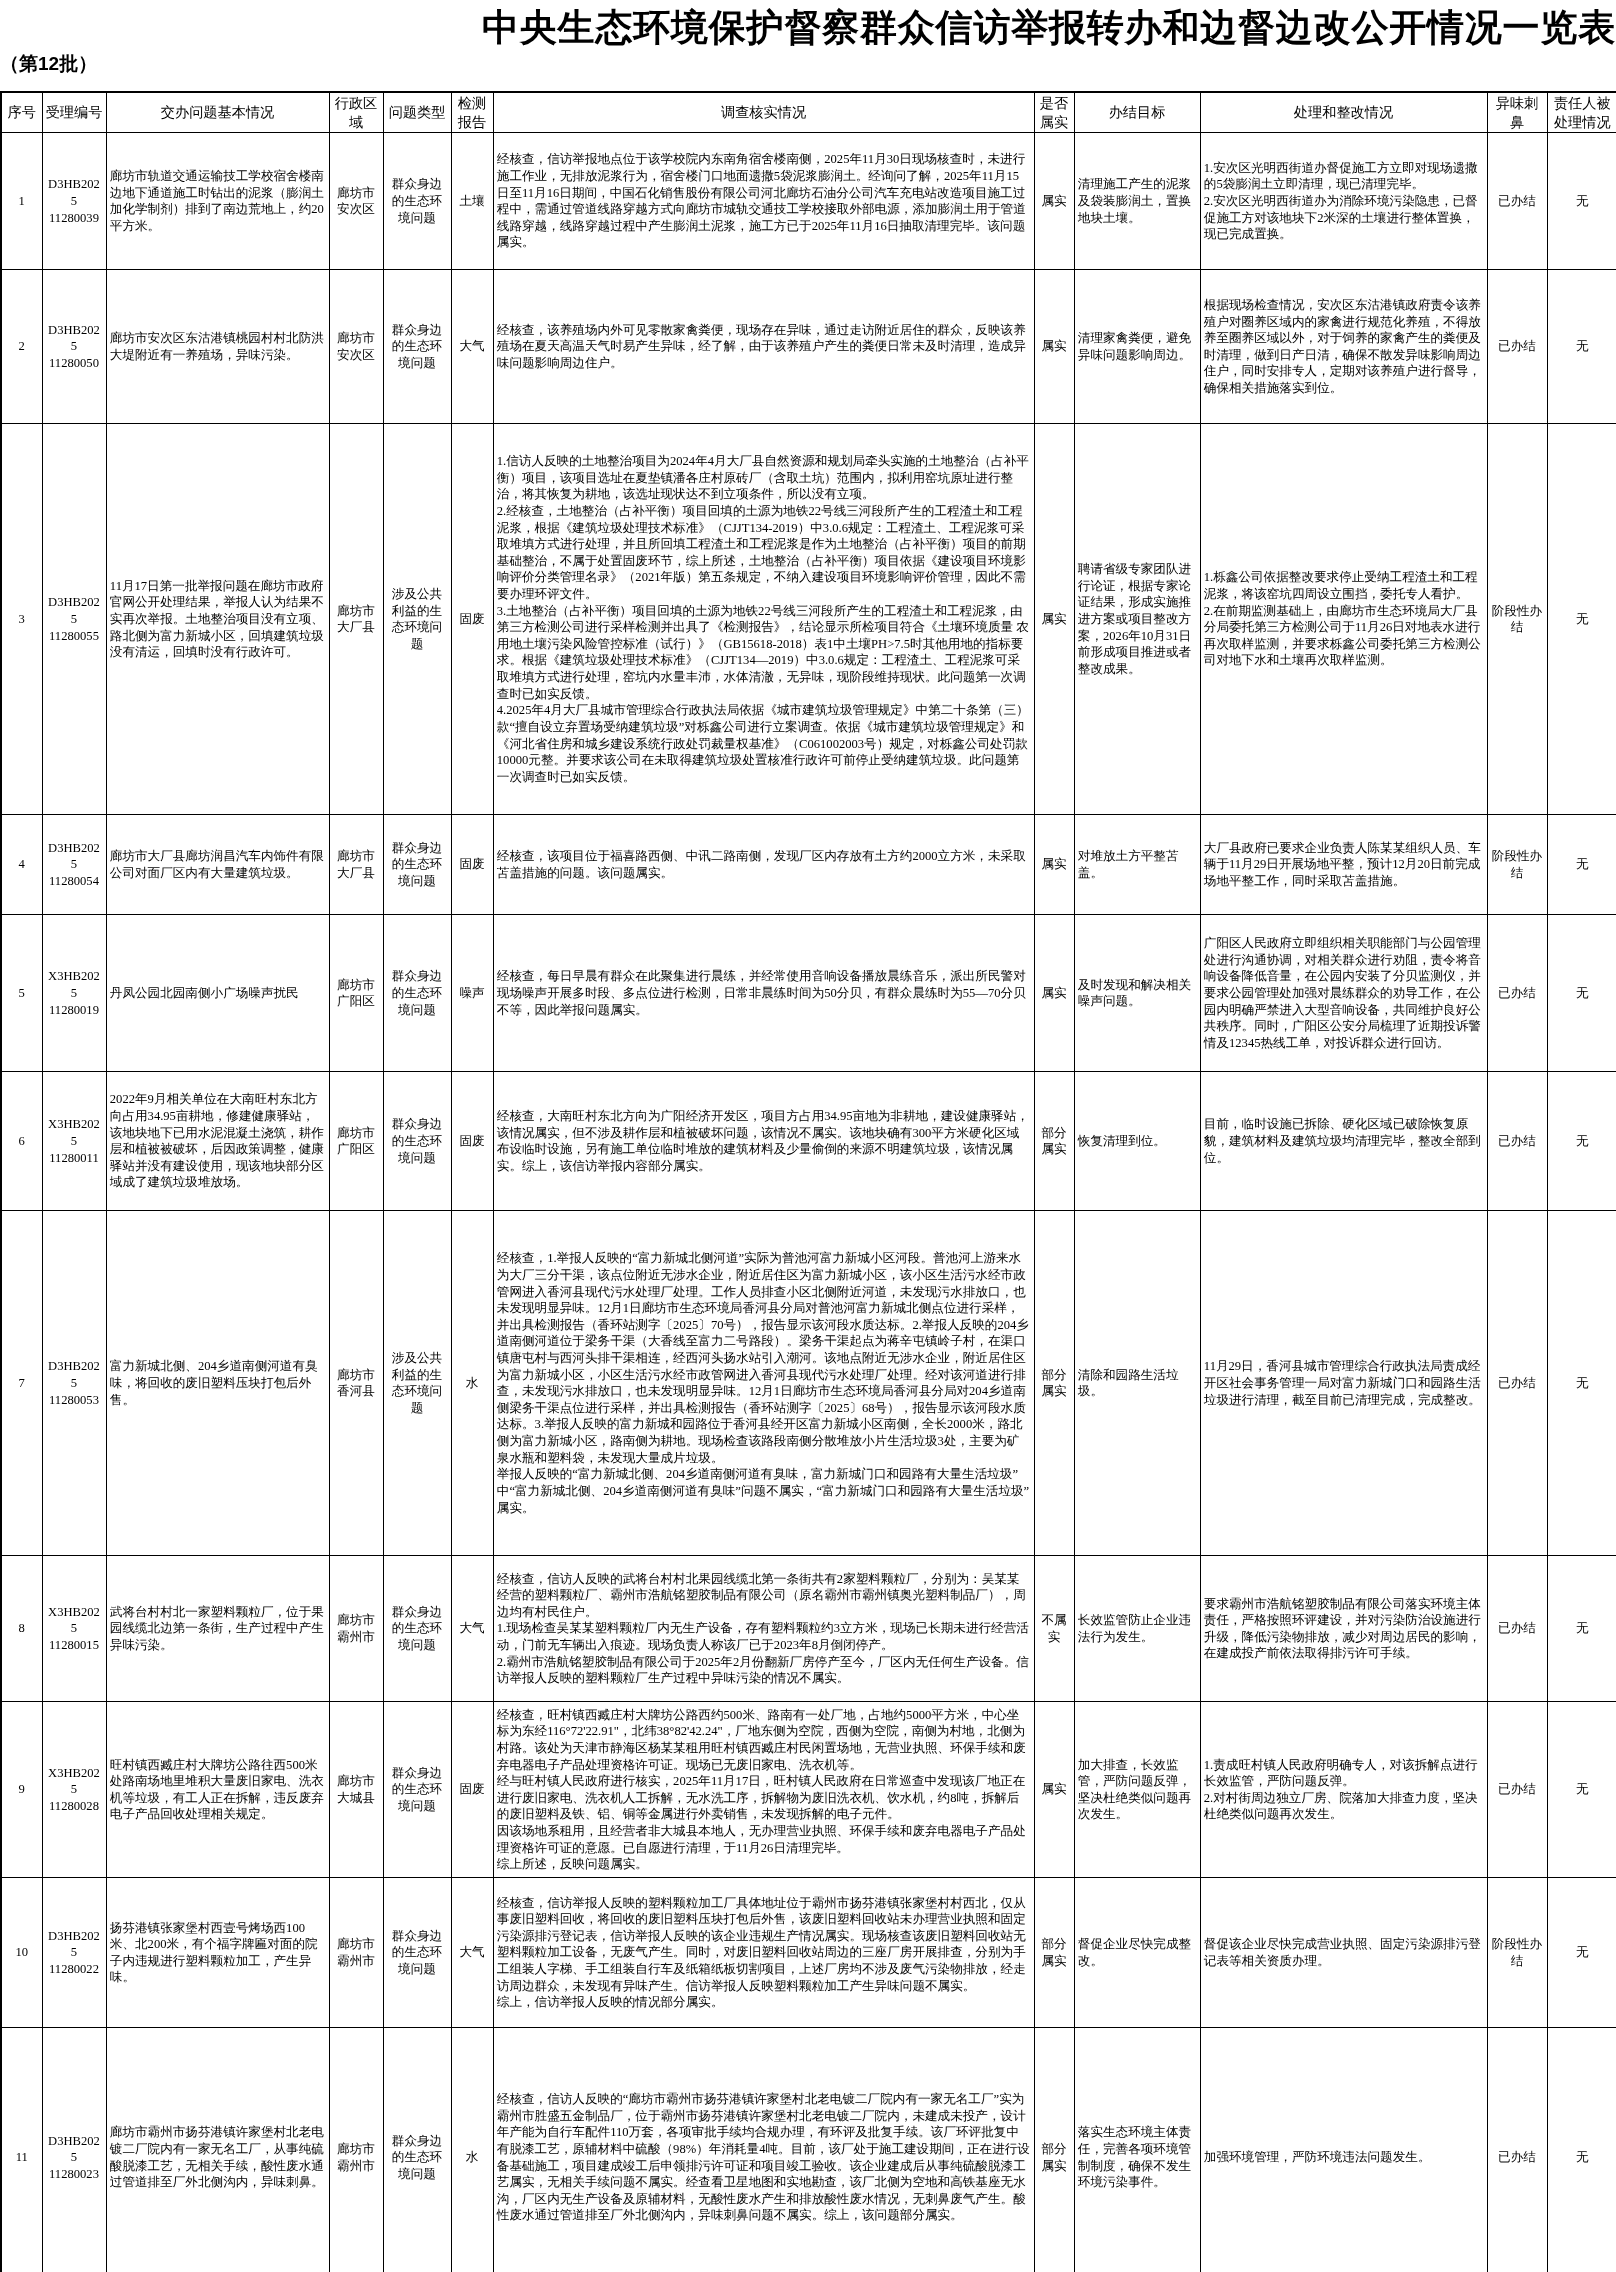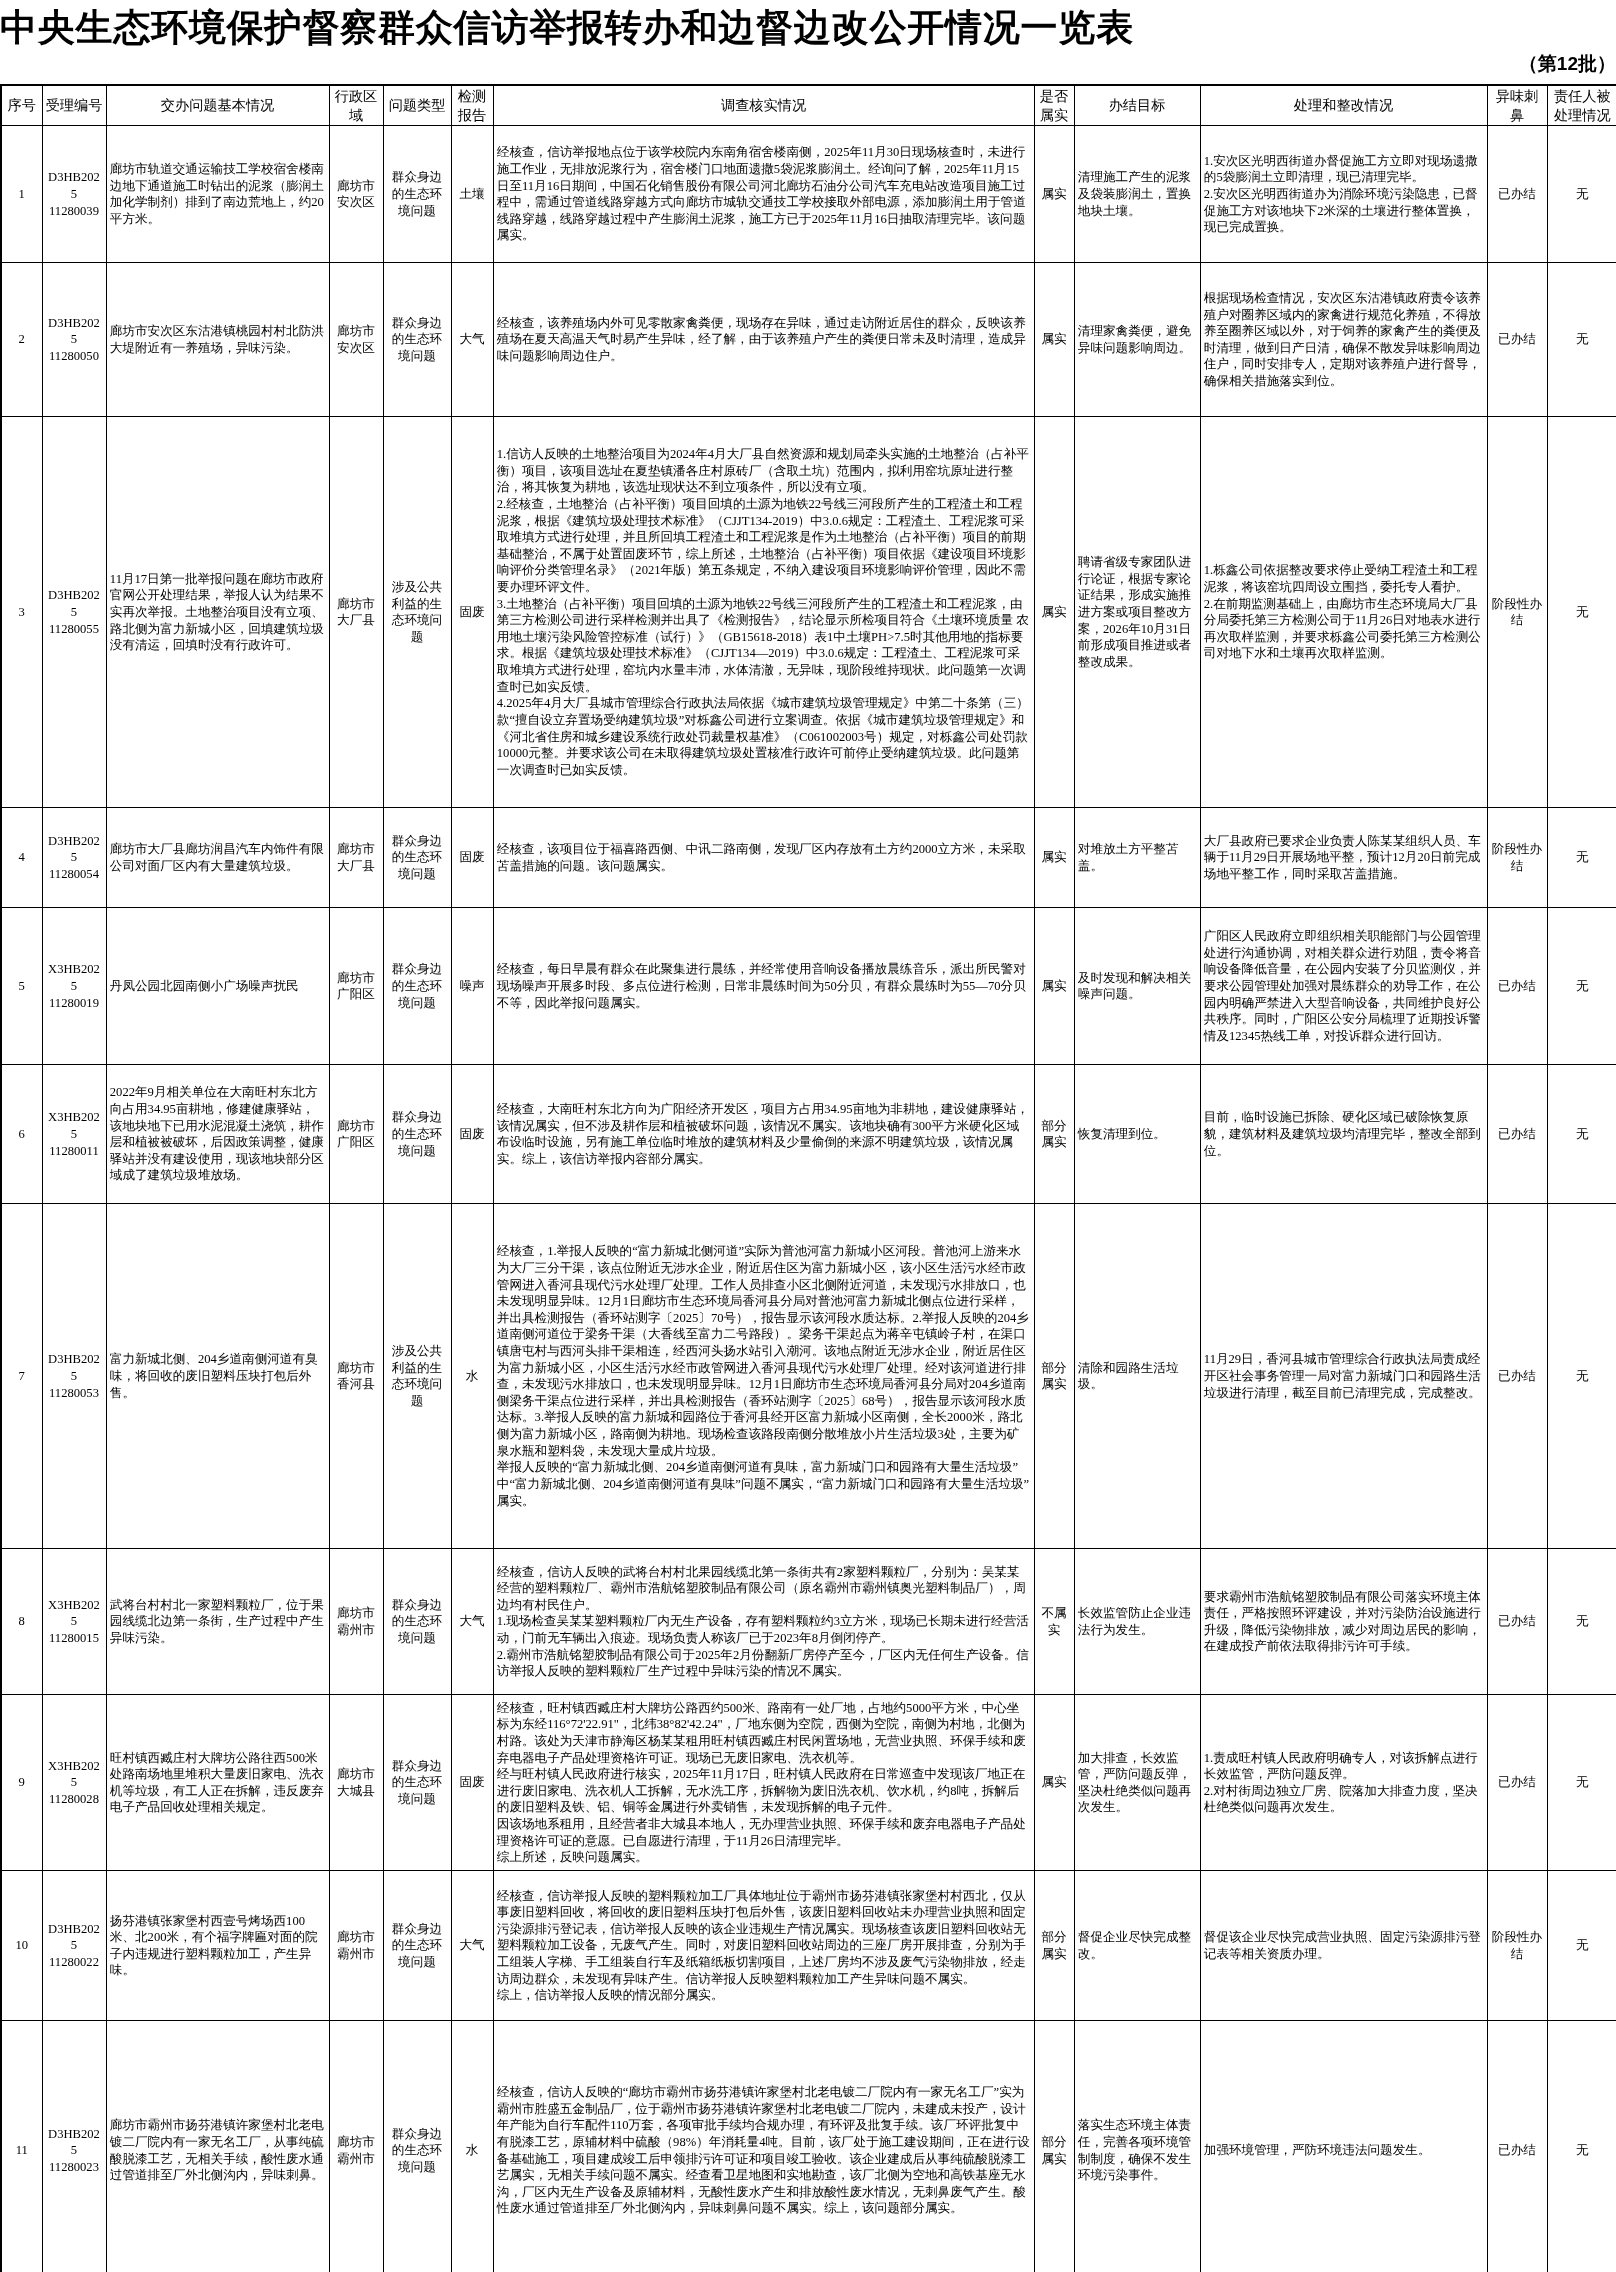--- a/index.html
+++ b/index.html
@@ -1,24 +1,24 @@
 <!DOCTYPE html>
 <html lang="zh" style="font-size:13.4px"><head>
 <meta charset="utf-8">
 <style>
   html,body{margin:0;padding:0;background:#ffffff;color:#000;}
   body{width:1616px;font-family:"Liberation Serif","DejaVu Serif",serif;}
   .page{width:1616px;min-height:2273px;box-sizing:border-box;padding-top:8.4px;}
   .doc-title{
+    text-align:right;font-family:"Liberation Sans","DejaVu Sans",sans-serif;
+    font-weight:bold;font-size:37px;line-height:1.1;letter-spacing:0.8px;
+  }
+  .doc-subtitle{
     text-align:left;font-family:"Liberation Sans","DejaVu Sans",sans-serif;
-    font-weight:bold;font-size:37px;line-height:1.1;letter-spacing:0.8px;
-  }
-  .doc-subtitle{
-    text-align:right;font-family:"Liberation Sans","DejaVu Sans",sans-serif;
-    font-weight:bold;font-size:19px;margin-top:1.7px;margin-bottom:7px;
+    font-weight:bold;font-size:19px;margin-top:1.7px;margin-bottom:14px;
   }
   table.report{
     width:1616px;table-layout:fixed;border-collapse:collapse;
     border:2.5px solid #000;
   }
   table.report th,table.report td{
     border:1.3px solid #000;box-sizing:border-box;
     font-size:12.6px;line-height:1.32;padding:1.7px 3.3px;
     vertical-align:middle;overflow:hidden;word-break:break-all;
   }

